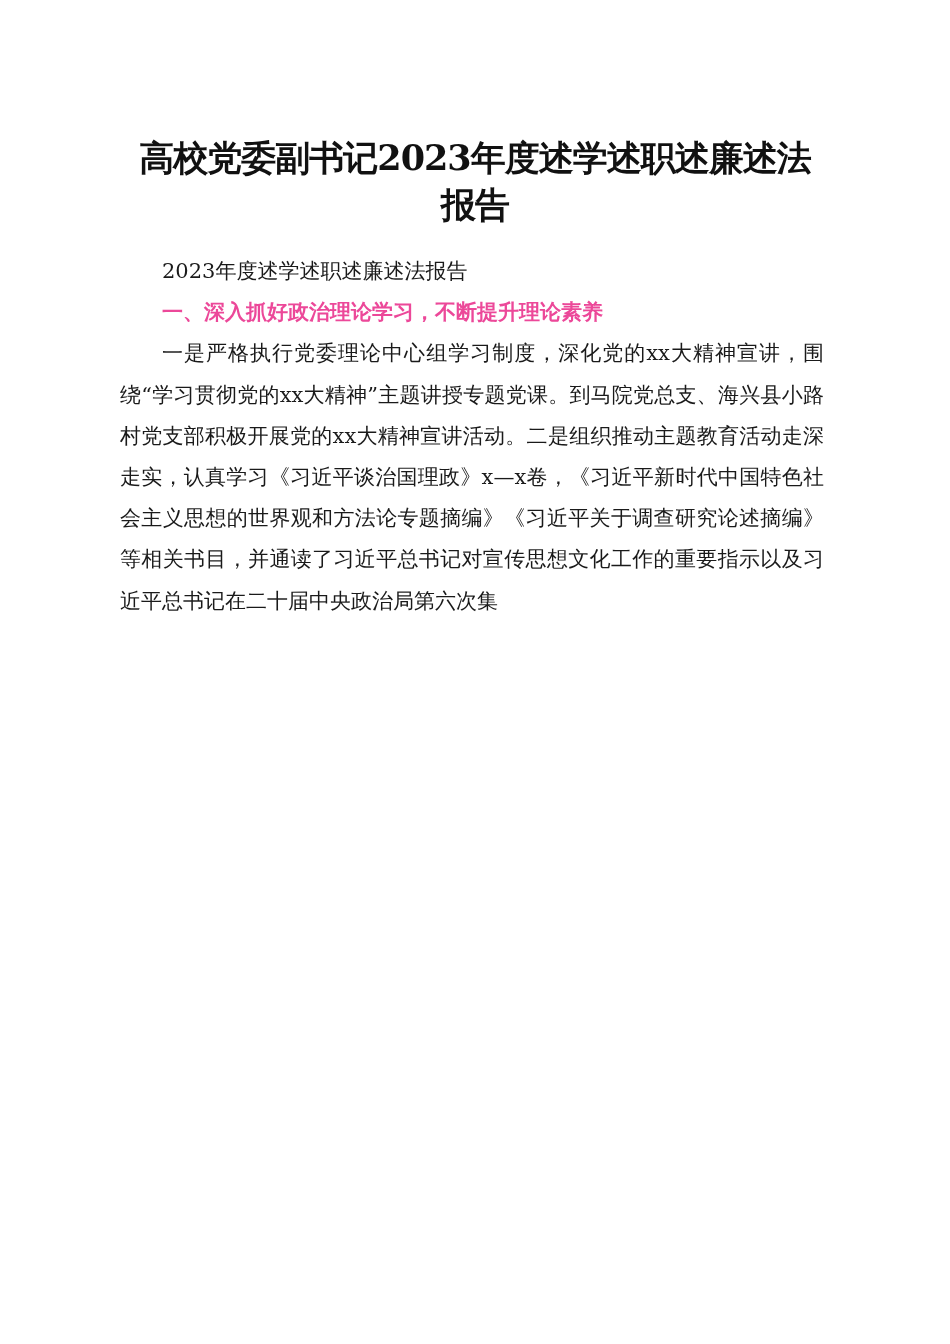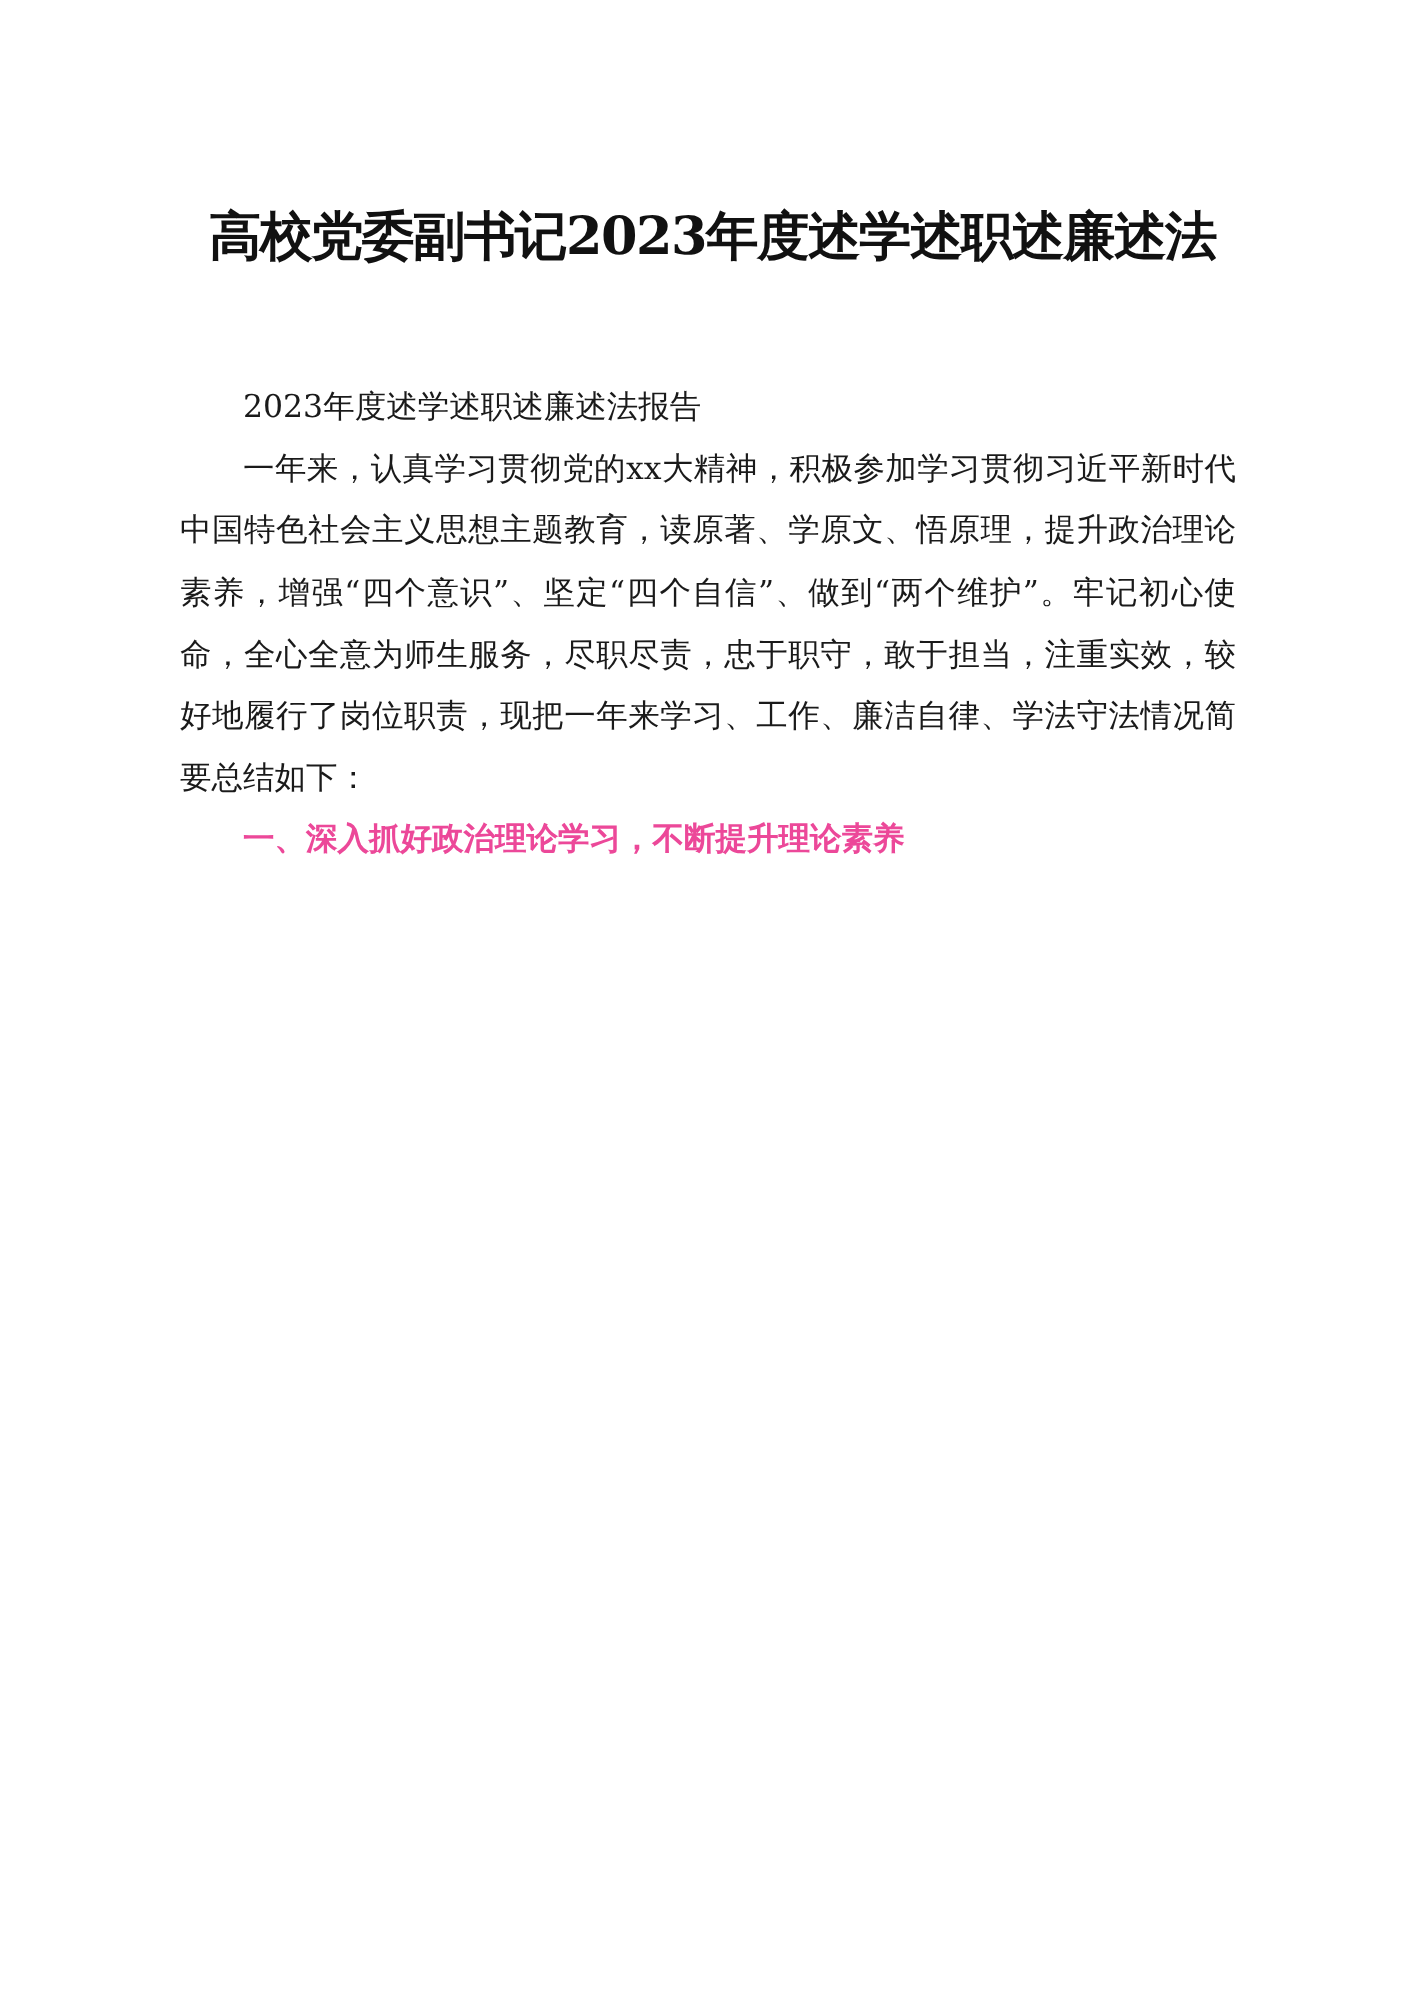--- a/index.html
+++ b/index.html
@@ -21,20 +21,21 @@
   }
   .body p { margin: 0; text-indent: 2em; }
   .body p.heading { font-family: "DejaVu Sans", "Liberation Sans", sans-serif; font-weight: bold; color: #ec4899; }
 </style>
 </head>
 <body>
 
 <div class="page">
   <div class="title">
     <span>高校党委副书记2023年度述学述职述廉述法</span>
+    <span>报告</span>
   </div>
 
   <div class="body">
     <p>2023年度述学述职述廉述法报告</p>
-    <p>一年来，认真学习贯彻党的xx大精神，积极参加学习贯彻习近平新时代中国特色社会主义思想主题教育，读原著、学原文、悟原理，提升政治理论素养，增强“四个意识”、坚定“四个自信”、做到“两个维护”。牢记初心使命，全心全意为师生服务，尽职尽责，忠于职守，敢于担当，注重实效，较好地履行了岗位职责，现把一年来学习、工作、廉洁自律、学法守法情况简要总结如下：</p>
     <p class="heading">一、深入抓好政治理论学习，不断提升理论素养</p>
+    <p>一是严格执行党委理论中心组学习制度，深化党的xx大精神宣讲，围绕“学习贯彻党的xx大精神”主题讲授专题党课。到马院党总支、海兴县小路村党支部积极开展党的xx大精神宣讲活动。二是组织推动主题教育活动走深走实，认真学习《习近平谈治国理政》x—x卷，《习近平新时代中国特色社会主义思想的世界观和方法论专题摘编》《习近平关于调查研究论述摘编》等相关书目，并通读了习近平总书记对宣传思想文化工作的重要指示以及习近平总书记在二十届中央政治局第六次集</p>
   </div>
 </div>
 
 </body></html>

